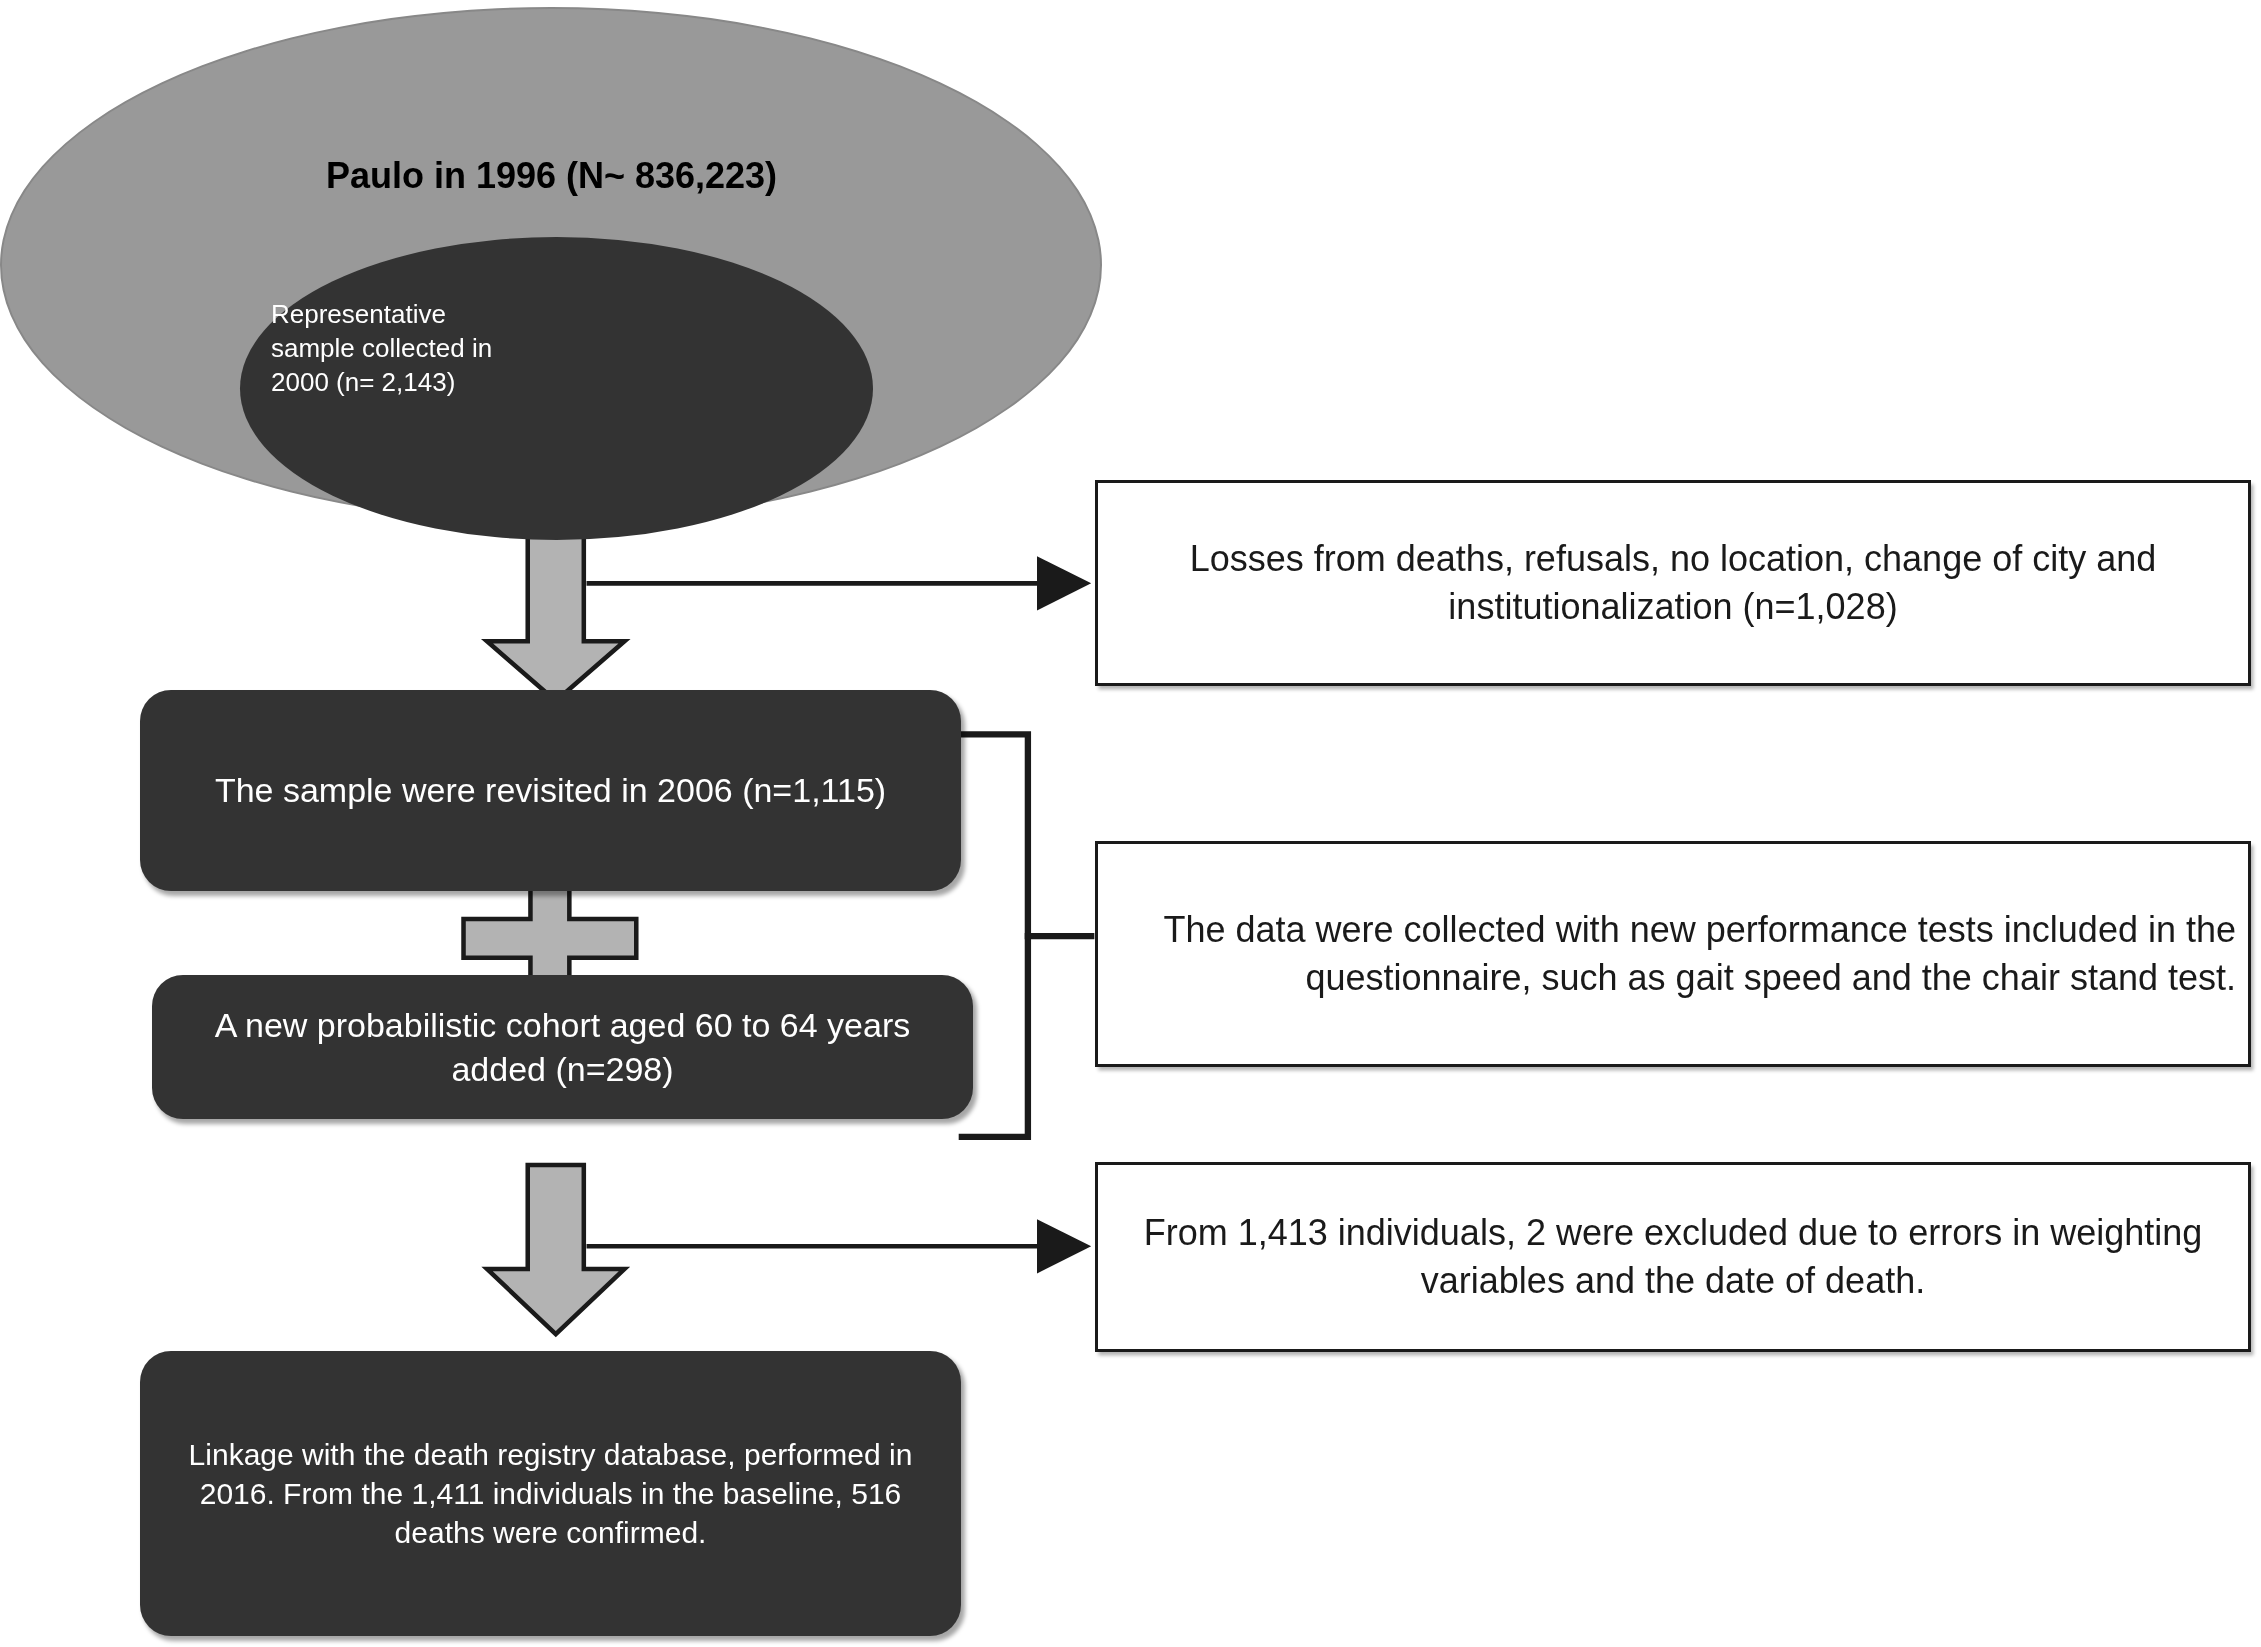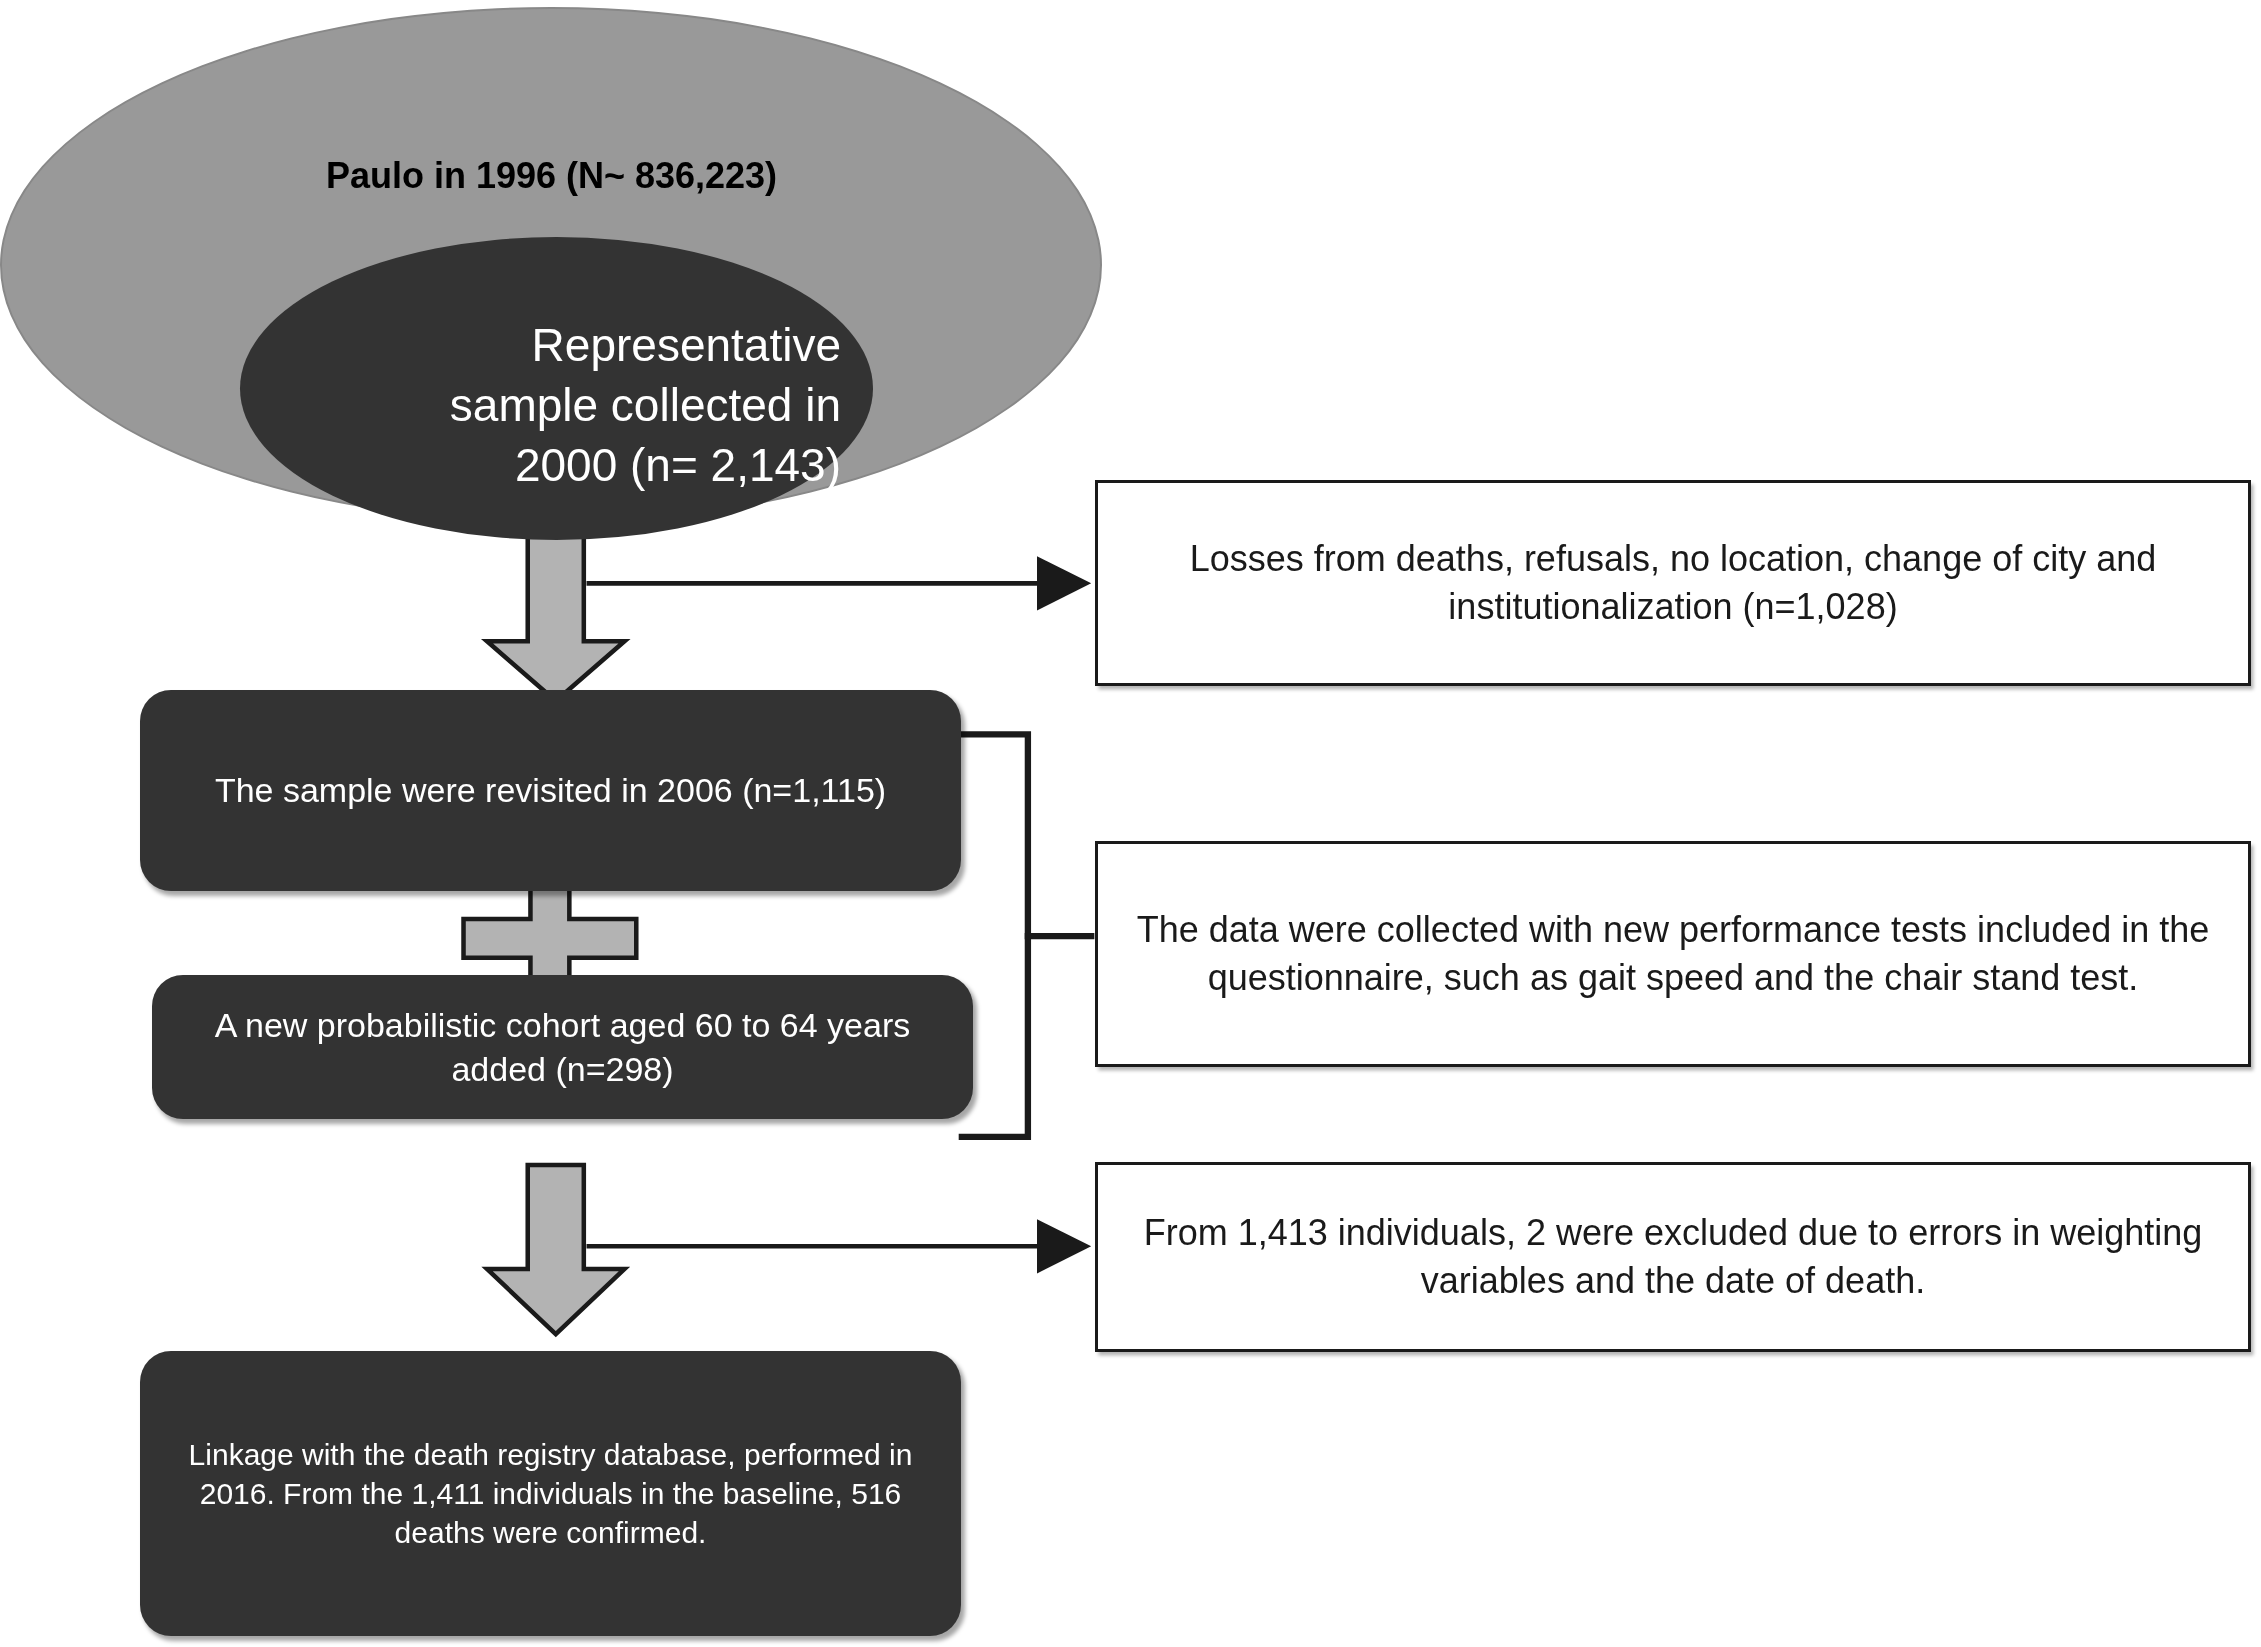--- a/index.html
+++ b/index.html
@@ -53,24 +53,24 @@
     width: 715px;
     text-align: center;
     font-size: 36px;
     font-weight: bold;
     line-height: 1.28;
     color: #000000;
   }
   .ellipse-inner-label {
     position: absolute;
     left: 271px;
-    top: 316px;
+    top: 298px;
     width: 570px;
-    text-align: right;
-    font-size: 46px;
+    text-align: left;
+    font-size: 26px;
     font-weight: normal;
     line-height: 1.30;
     color: #ffffff;
   }
   
   .dark-box {
     position: absolute;
     background: #333333;
     border-radius: 31px;
     box-sizing: border-box;
@@ -103,21 +103,21 @@
     color: #1a1a1a;
     text-align: center;
     box-shadow: 2.7px 3.6px 3.6px rgba(0,0,0,0.30);
   }
   .note-box .txt {
     font-size: 36px;
     line-height: 1.32;
     padding: 0 12px;
   }
   #note-losses      { left: 1095px; top: 480px;  width: 1156px; height: 206px; }
-  #note-performance { left: 1095px; top: 841px;  width: 1156px; height: 226px; }
+  #note-performance { left: 1095px; top: 841px;  width: 1156px; height: 226px; text-align: right; }
   #note-excluded    { left: 1095px; top: 1162px; width: 1156px; height: 190px; }
 </style>
 </head>
 <body>
 
 <div id="canvas">
 
   <svg class="svg-layer" viewBox="0 0 2500 1821">
     <defs>
       <marker id="tri" markerWidth="13" markerHeight="13" refX="10" refY="6" orient="auto" markerUnits="strokeWidth">

